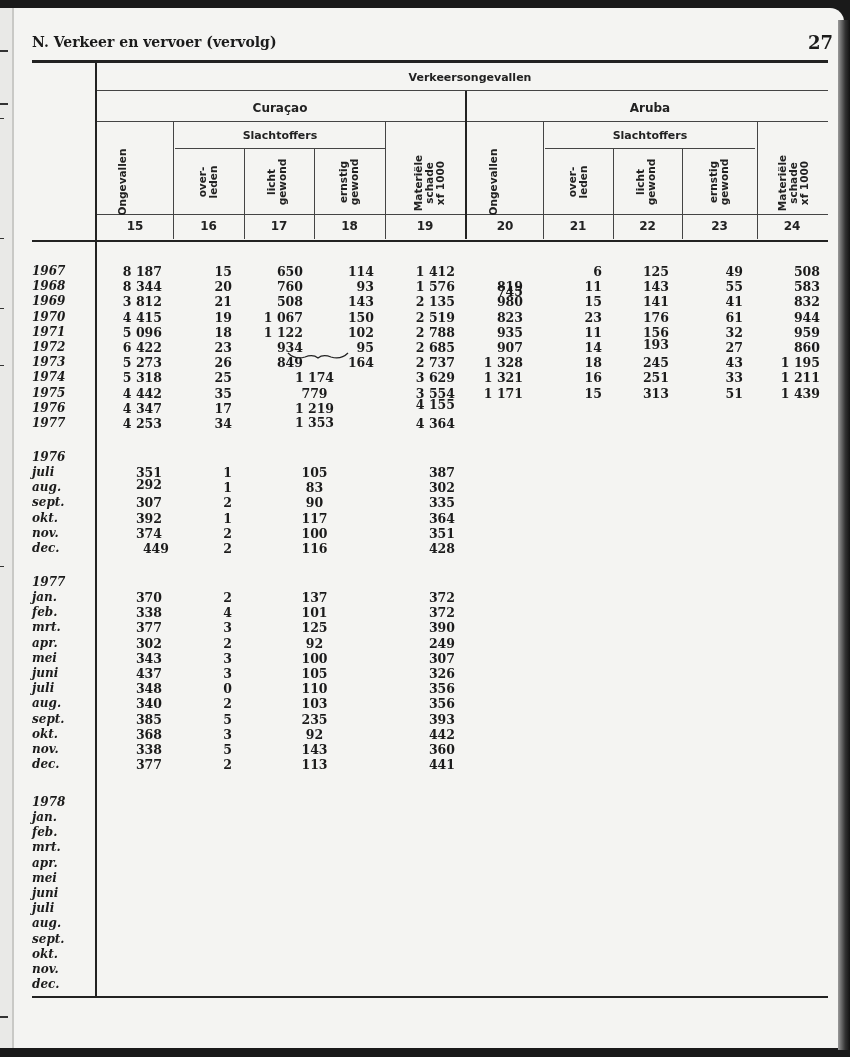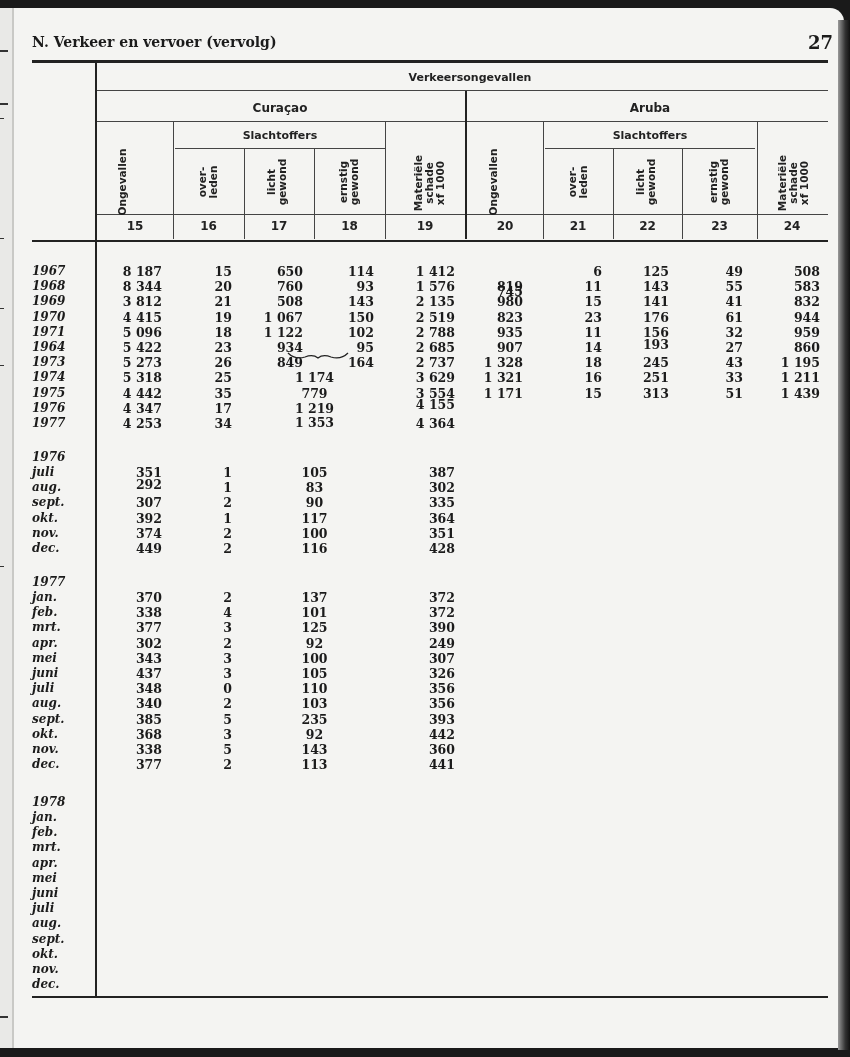--- a/index.html
+++ b/index.html
@@ -188,22 +188,22 @@
     <div class="cell" style="top: 325.8px; left: 92px; width: 70px;">5 096</div>
     <div class="cell" style="top: 325.8px; left: 162px; width: 70px;">18</div>
     <div class="cell" style="top: 325.8px; left: 233px; width: 70px;">1 122</div>
     <div class="cell" style="top: 325.8px; left: 304px; width: 70px;">102</div>
     <div class="cell" style="top: 325.8px; left: 385px; width: 70px;">2 788</div>
     <div class="cell" style="top: 325.8px; left: 453px; width: 70px;">935</div>
     <div class="cell" style="top: 325.8px; left: 532px; width: 70px;">11</div>
     <div class="cell" style="top: 325.8px; left: 599px; width: 70px;">156</div>
     <div class="cell" style="top: 325.8px; left: 673px; width: 70px;">32</div>
     <div class="cell" style="top: 325.8px; left: 750px; width: 70px;">959</div>
-    <div class="rowlabel" style="top: 341px;">1964</div>
-    <div class="cell" style="top: 341px; left: 92px; width: 70px;">5 422</div>
+    <div class="rowlabel" style="top: 341px;">1972</div>
+    <div class="cell" style="top: 341px; left: 92px; width: 70px;">6 422</div>
     <div class="cell" style="top: 341px; left: 162px; width: 70px;">23</div>
     <div class="cell" style="top: 341px; left: 233px; width: 70px;">934</div>
     <div class="cell" style="top: 341px; left: 304px; width: 70px;">95</div>
     <div class="cell" style="top: 341px; left: 385px; width: 70px;">2 685</div>
     <div class="cell" style="top: 341px; left: 453px; width: 70px;">907</div>
     <div class="cell" style="top: 341px; left: 532px; width: 70px;">14</div>
     <div class="cell" style="top: 338px; left: 599px; width: 70px;">193</div>
     <div class="cell" style="top: 341px; left: 673px; width: 70px;">27</div>
     <div class="cell" style="top: 341px; left: 750px; width: 70px;">860</div>
     <div class="rowlabel" style="top: 356.2px;">1973</div>
@@ -267,21 +267,21 @@
     <div class="cell" style="top: 511.6px; left: 92px; width: 70px;">392</div>
     <div class="cell" style="top: 511.6px; left: 162px; width: 70px;">1</div>
     <div class="cell c" style="top: 511.6px; left: 244px; width: 141px;">117</div>
     <div class="cell" style="top: 511.6px; left: 385px; width: 70px;">364</div>
     <div class="rowlabel" style="top: 526.8px;">nov.</div>
     <div class="cell" style="top: 526.8px; left: 92px; width: 70px;">374</div>
     <div class="cell" style="top: 526.8px; left: 162px; width: 70px;">2</div>
     <div class="cell c" style="top: 526.8px; left: 244px; width: 141px;">100</div>
     <div class="cell" style="top: 526.8px; left: 385px; width: 70px;">351</div>
     <div class="rowlabel" style="top: 542px;">dec.</div>
-    <div class="cell" style="top: 542px; left: 92px; width: 70px;">449</div>
+    <div class="cell" style="top: 542px; left: 99px; width: 70px;">449</div>
     <div class="cell" style="top: 542px; left: 162px; width: 70px;">2</div>
     <div class="cell c" style="top: 542px; left: 244px; width: 141px;">116</div>
     <div class="cell" style="top: 542px; left: 385px; width: 70px;">428</div>
     <div class="rowlabel" style="top: 576px;">1977</div>
     <div class="rowlabel" style="top: 591px;">jan.</div>
     <div class="cell" style="top: 591px; left: 92px; width: 70px;">370</div>
     <div class="cell" style="top: 591px; left: 162px; width: 70px;">2</div>
     <div class="cell c" style="top: 591px; left: 244px; width: 141px;">137</div>
     <div class="cell" style="top: 591px; left: 385px; width: 70px;">372</div>
     <div class="rowlabel" style="top: 606.2px;">feb.</div>

